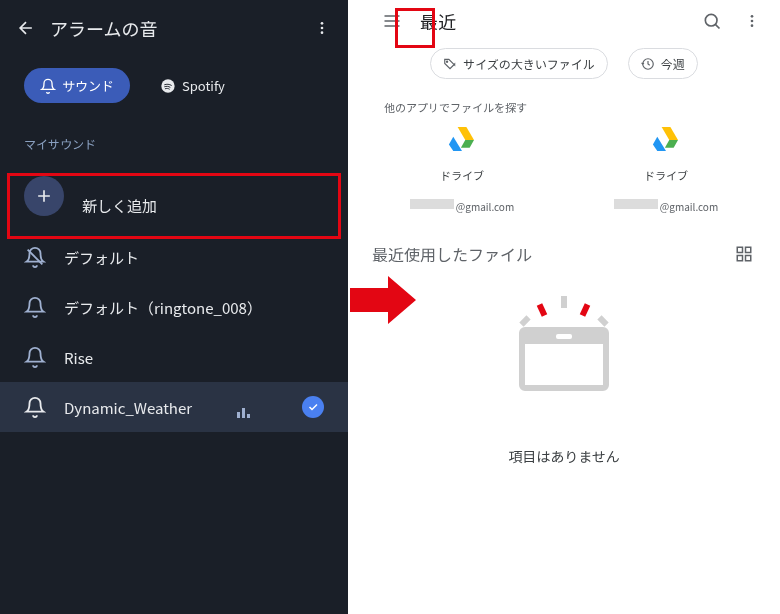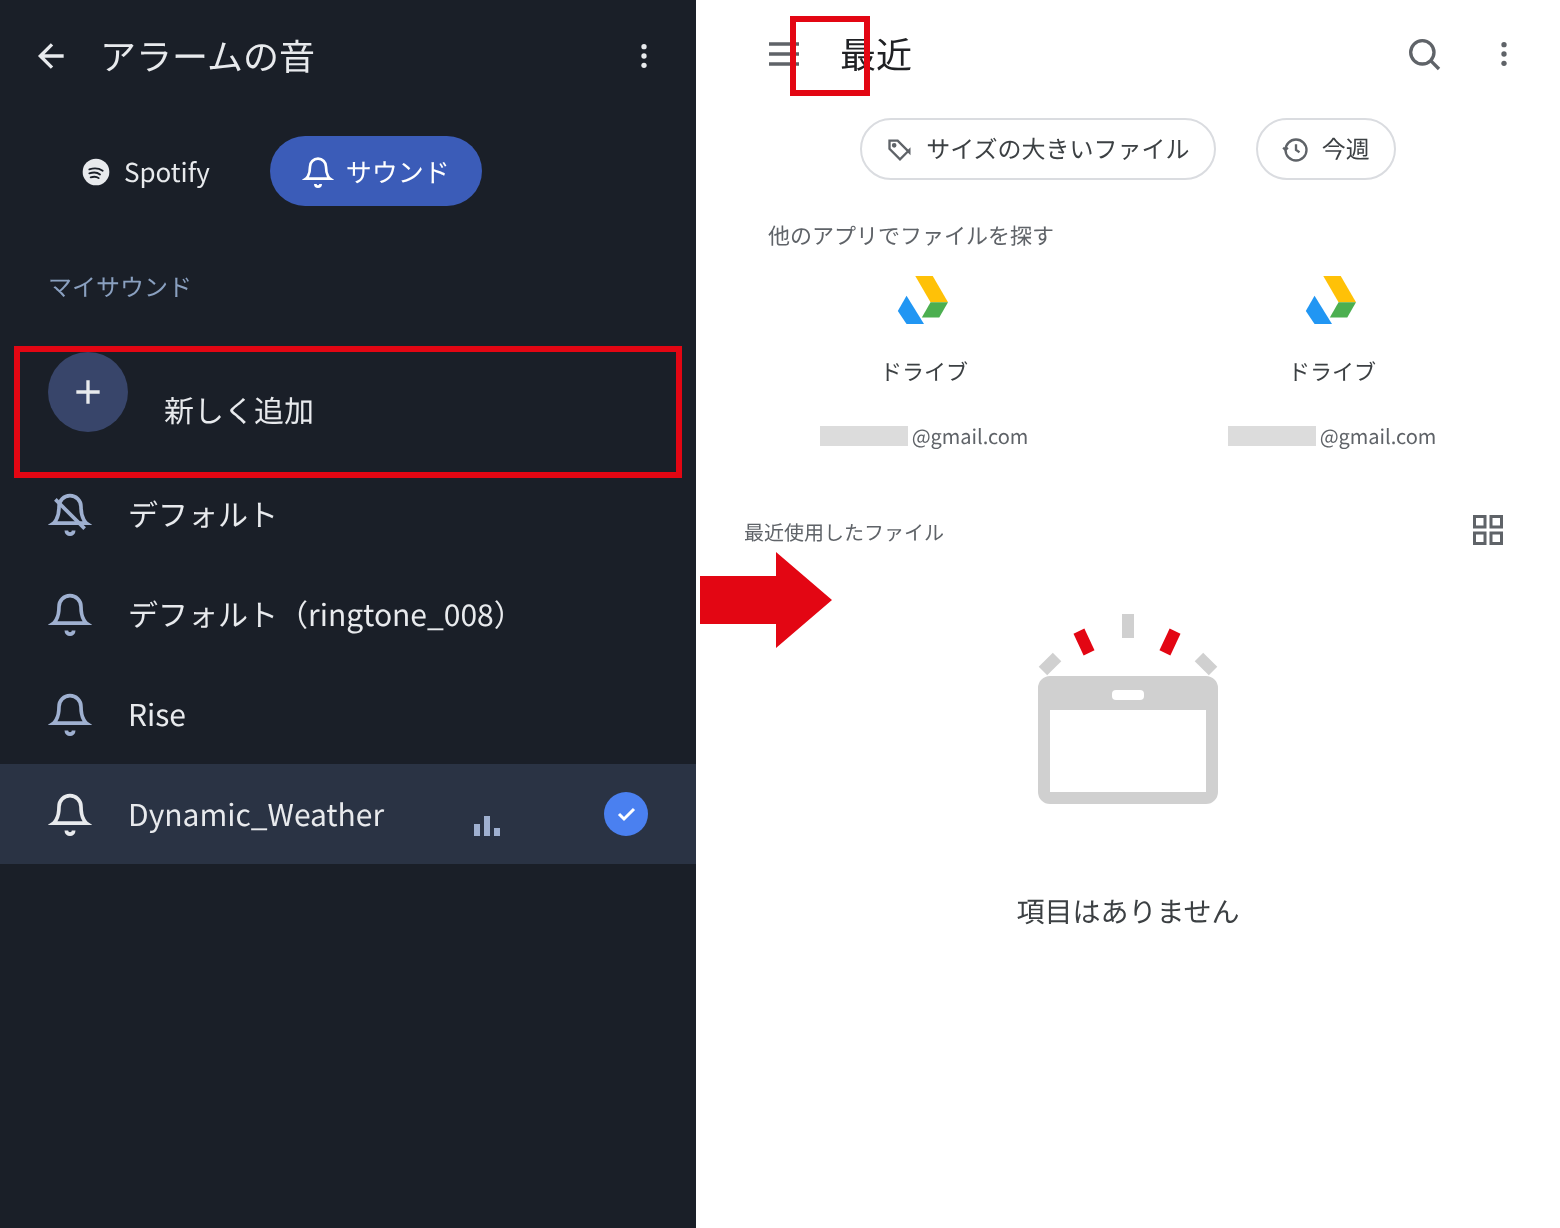--- a/index.html
+++ b/index.html
@@ -37,28 +37,28 @@
   .r-icon { width:24px; height:24px; display:flex; align-items:center; justify-content:center; cursor:pointer; color:#5f6368; }
   .highlight-box2 { position:absolute; left:47px; top:8px; width:40px; height:40px; border:3px solid #e30613; pointer-events:none; }
 
   .r-chips-row { display:flex; gap:20px; padding:6px 20px 16px; justify-content:center;}
   .r-chip { display:flex; align-items:center; gap:6px; padding:6px 12px; border:1px solid #dadce0; border-radius:18px; font-size:12px; cursor:pointer; color:#3c4043; }
 
   .r-label { font-size:11px; color:#5f6368; padding:4px 36px; }
   .r-apps { display:flex; padding:8px 24px 20px; gap:24px; justify-content:space-around; }
   .r-app { display:flex; flex-direction:column; align-items:center; gap:16px; cursor:pointer; width:140px; }
   .r-app .name { font-size:11px; }
-  .r-app .acct { display:flex; align-items:center; gap:2px; }
+  .r-app .acct { display:flex; align-items:flex-start; gap:2px; }
   .r-app .mask { width:44px; height:10px; background:#dcdcdc; }
   .r-app .dom { font-size:10px; color:#5f6368; }
 
   .r-recent-row { display:flex; align-items:center; padding:8px 24px; }
-  .r-recent-label { font-size:10px; color:#5f6368; flex:1; }
-
-  .r-empty { flex:1; display:flex; flex-direction:column; align-items:center; justify-content:center; gap:21px; }
+  .r-recent-label { font-size:16px; color:#5f6368; flex:1; }
+
+  .r-empty { flex:1; display:flex; flex-direction:column; align-items:center; justify-content:center; gap:32px; }
   .r-empty-txt { font-size:14px; color:#3c4043; margin-bottom: 12px; }
 
   
   .arrow { position:absolute; left:350px; top:270px; width:70px; height:60px; pointer-events:none; z-index:5; }
 </style>
 </head>
 <body>
 
 <div class="container">
 
@@ -73,33 +73,33 @@
       <div class="l-menu">
         <svg width="16" height="16" viewBox="0 0 24 24" fill="#e8eaed">
             <circle cx="12" cy="5" r="2"></circle>
             <circle cx="12" cy="12" r="2"></circle>
             <circle cx="12" cy="19" r="2"></circle>
           </svg>
       </div>
     </div>
 
     <div class="l-chips">
+      <div class="chip active">
+        <svg width="16" height="16" viewBox="0 0 24 24" fill="none" stroke="#fff" stroke-width="2">
+            <path d="M18 8a6 6 0 10-12 0c0 7-3 9-3 9h18s-3-2-3-9"></path>
+            <path d="M14 21a2 2 0 01-4 0"></path>
+          </svg>
+        <span>サウンド</span>
+      </div>
       <div class="chip inactive">
         <svg width="16" height="16" viewBox="0 0 24 24" fill="#e8eaed">
             <circle cx="12" cy="12" r="10"></circle>
             <path d="M7 10c3-1 7-1 10 1M7 13c2.5-.8 6-.8 8 .8M8 16c2-.6 4.5-.6 6 .6" stroke="#1a1f28" stroke-width="1.4" fill="none" stroke-linecap="round"></path>
           </svg>
         <span>Spotify</span>
-      </div>
-      <div class="chip active">
-        <svg width="16" height="16" viewBox="0 0 24 24" fill="none" stroke="#fff" stroke-width="2">
-            <path d="M18 8a6 6 0 10-12 0c0 7-3 9-3 9h18s-3-2-3-9"></path>
-            <path d="M14 21a2 2 0 01-4 0"></path>
-          </svg>
-        <span>サウンド</span>
       </div>
     </div>
 
     <div class="l-section">マイサウンド</div>
     <div class="l-item l-add">
       <div class="add-circle">
         <svg width="20" height="20" viewBox="0 0 24 24" stroke="#e8eaed" stroke-width="2">
             <path d="M12 5v14M5 12h14"></path>
           </svg>
       </div>

